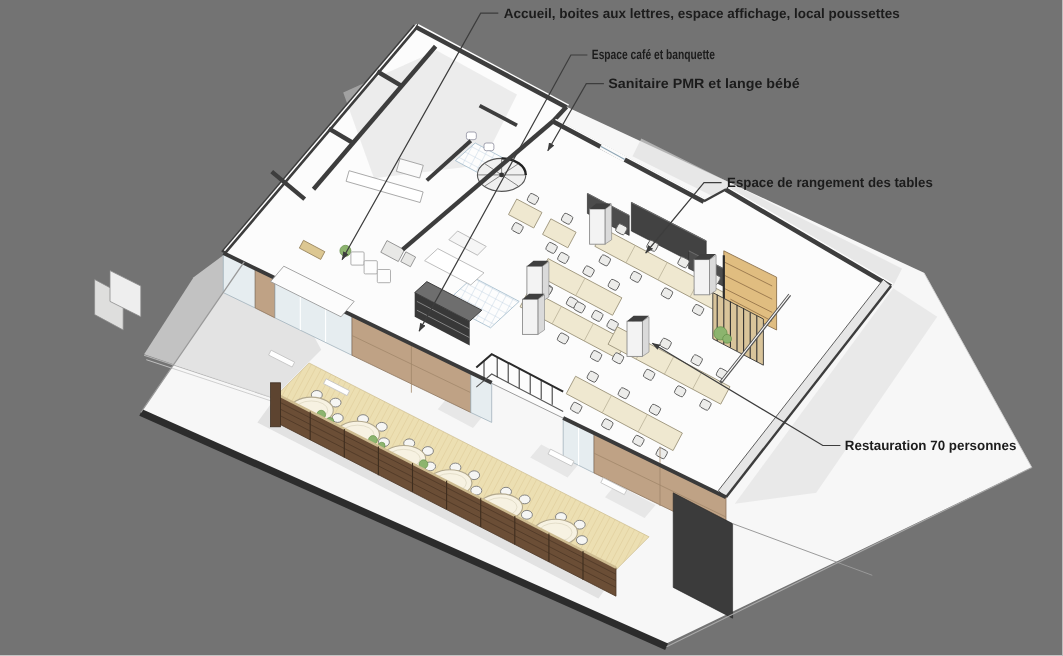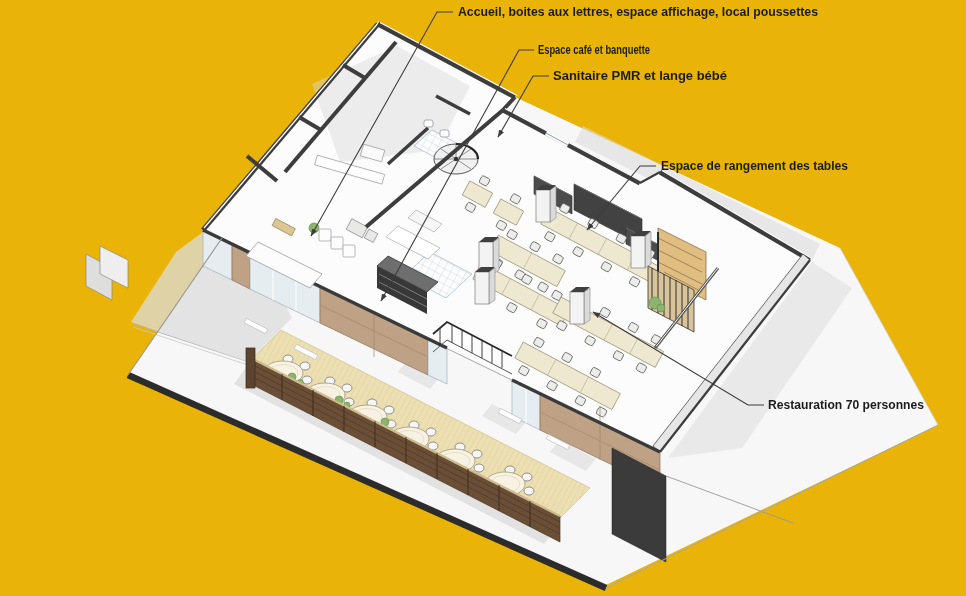--- a/index.html
+++ b/index.html
@@ -1,16 +1,16 @@
 <!DOCTYPE html>
 <html><head>
 <meta charset="utf-8">
 <style>
   html,body{margin:0;padding:0;background:#ffffff;}
-  .stage{position:relative;width:966px;height:596px;background:#eab308;overflow:hidden;
+  .stage{position:relative;width:966px;height:596px;background:#737373;overflow:hidden;
          font-family:"Liberation Sans",sans-serif;}
   svg{display:block;}
   .label{font-family:"Liberation Sans",sans-serif;font-weight:bold;font-size:12.4px;fill:#1c1c1c;}
   .leader{fill:none;stroke:#3d3d3d;stroke-width:1.1;}
   .wall{stroke:#3d3d3d;fill:none;}
   .cap{stroke:#ffffff;fill:none;}
   .chair{fill:#ececea;stroke:#5e5e5e;stroke-width:0.8;}
   .tbl{fill:#efe8d0;stroke:#a29a82;stroke-width:0.8;}
   .joint{stroke:#b6ad93;stroke-width:0.6;}
 </style>

